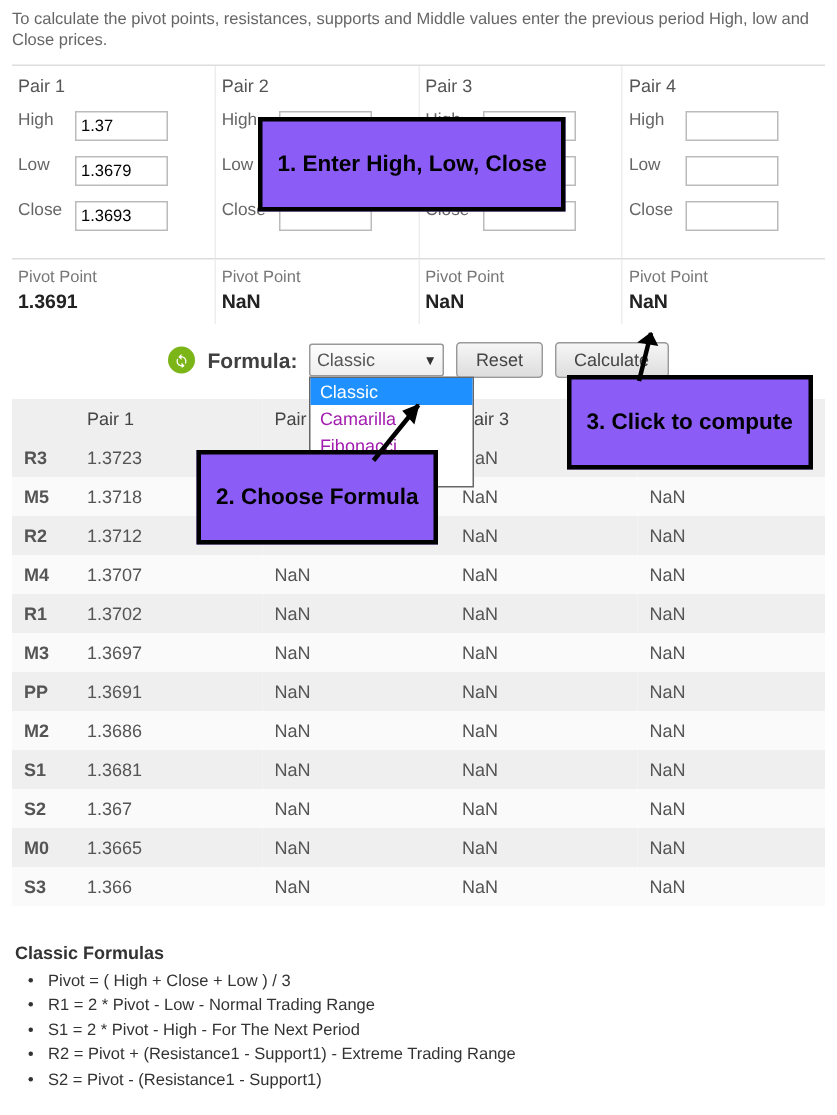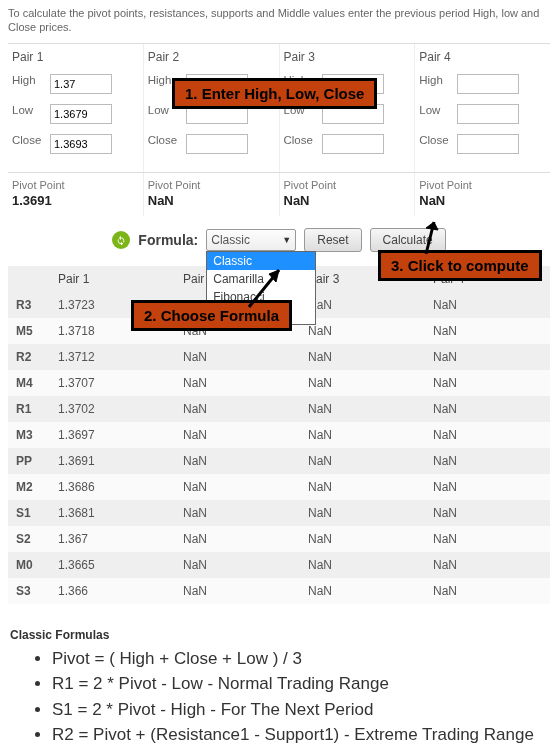--- a/index.html
+++ b/index.html
@@ -18,35 +18,35 @@
   .pivot-lbl { color: #777; font-size: 11px; margin-bottom: 2px; }
   .pivot-val { color: #222; font-size: 13px; font-weight: bold; }
   .formula-bar { display: flex; align-items: center; justify-content: center; gap: 8px; padding: 12px 0 14px 0; background: #fff; position: relative; }
   .green-circle { width: 18px; height: 18px; border-radius: 50%; background: #7CB518; display: flex; align-items: center; justify-content: center; position: relative; }
   .green-circle svg { width: 10px; height: 10px; fill: #fff; }
   .formula-lbl { font-weight: bold; color: #404040; font-size: 14px; }
   .dropdown-wrap { position: relative; }
   .dropdown-sel { width: 90px; height: 22px; border: 1px solid #999; border-radius: 2px; background: linear-gradient(#fdfdfd, #eee); font-size: 12px; padding: 0 4px; display: flex; align-items: center; justify-content: space-between; cursor: pointer; }
   .dropdown-sel .arrow { font-size: 9px; color: #333; }
   .dropdown-list { position: absolute; top: 22px; left: 0; width: 110px; border: 1px solid #666; background: #fff; z-index: 50; }
-  .dropdown-opt { padding: 2px 6px; font-size: 12px; color: #404040; cursor: pointer; }
+  .dropdown-opt { padding: 2px 6px; font-size: 12px; color: #a21caf; cursor: pointer; }
   .dropdown-opt.selected { background: #1E90FF; color: #fff; }
   .btn { height: 24px; border: 1px solid #999; border-radius: 3px; background: linear-gradient(#f6f6f6, #ddd); color: #444; font-size: 12px; font-weight: normal; padding: 0 12px; cursor: pointer; }
   .results { width: 100%; border-collapse: collapse; table-layout: fixed; font-size: 12px; }
   .results th, .results td { text-align: left; padding: 6px 8px; height: 26px; }
   .results thead th { background: #efefef; color: #444; font-weight: normal; }
   .results tbody tr:nth-child(even) td { background: #fafafa; }
   .results tbody tr:nth-child(odd) td { background: #efefef; }
   .results .rowlbl { font-weight: bold; color: #555; width: 42px; }
   .formulas-section { margin-top: 24px; padding-left: 2px; }
   .formulas-title { font-weight: bold; color: #333; font-size: 12px; margin-bottom: 4px; }
   .formulas-list { padding-left: 22px; }
-  .formulas-list li { color: #333; font-size: 17px; line-height: 1.5; margin-left: 20px; }
+  .formulas-list li { color: #333; font-size: 11px; line-height: 1.5; }
   .annot { position: absolute; z-index: 100; pointer-events: none; }
-  .annot-box { border: 3px solid #000; background: #c2410c; padding: 4px 10px; font-family: 'Trebuchet MS', Arial, sans-serif; font-weight: bold; color: #000; font-size: 15px; white-space: nowrap; }
+  .annot-box { border: 3px solid #000; background: #8b5cf6; padding: 20px 10px; font-family: 'Trebuchet MS', Arial, sans-serif; font-weight: bold; color: #000; font-size: 15px; white-space: nowrap; }
   .arrow-svg { stroke: #000; fill: #000; }
 </style>
 </head>
 <body>
 
 <div class="instructions">To calculate the pivot points, resistances, supports and Middle values enter the previous period High, low and Close prices.</div>
 
 <div class="pairs-row">
   <div class="pair-col">
     <div class="pair-title">Pair 1</div>

